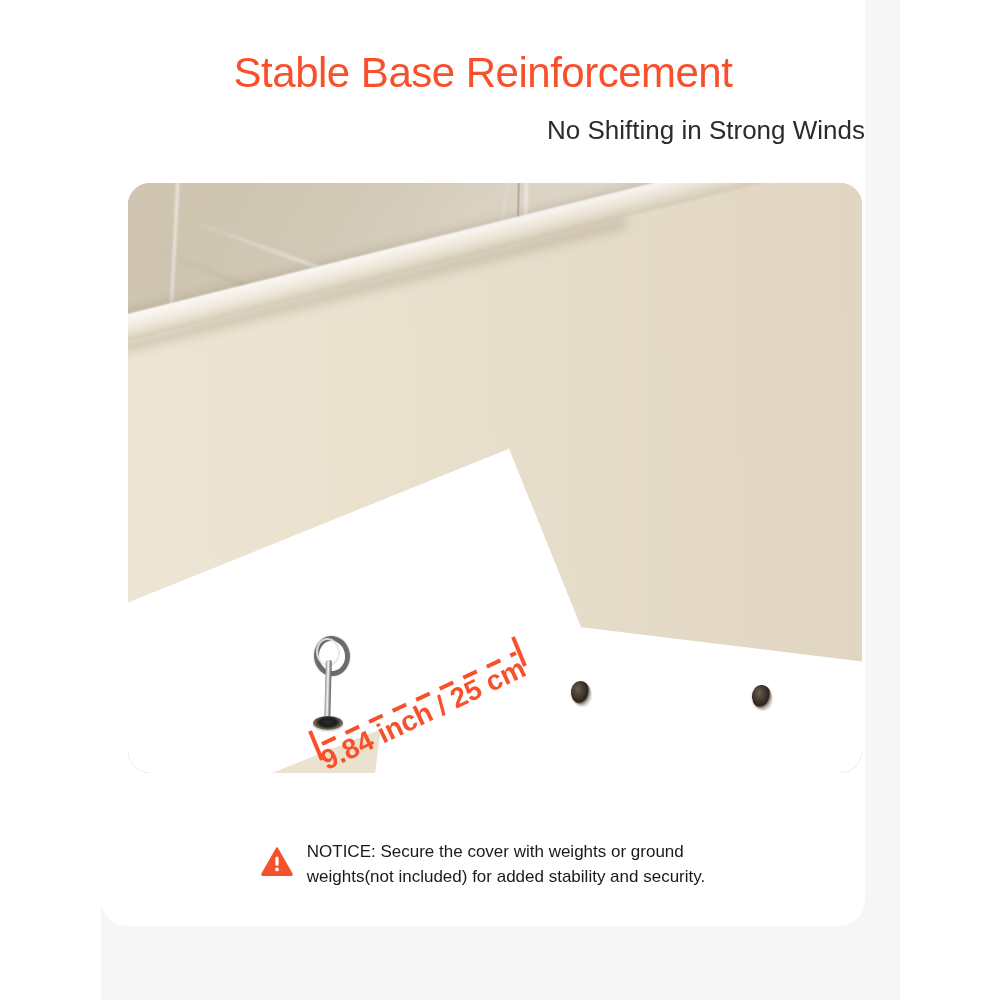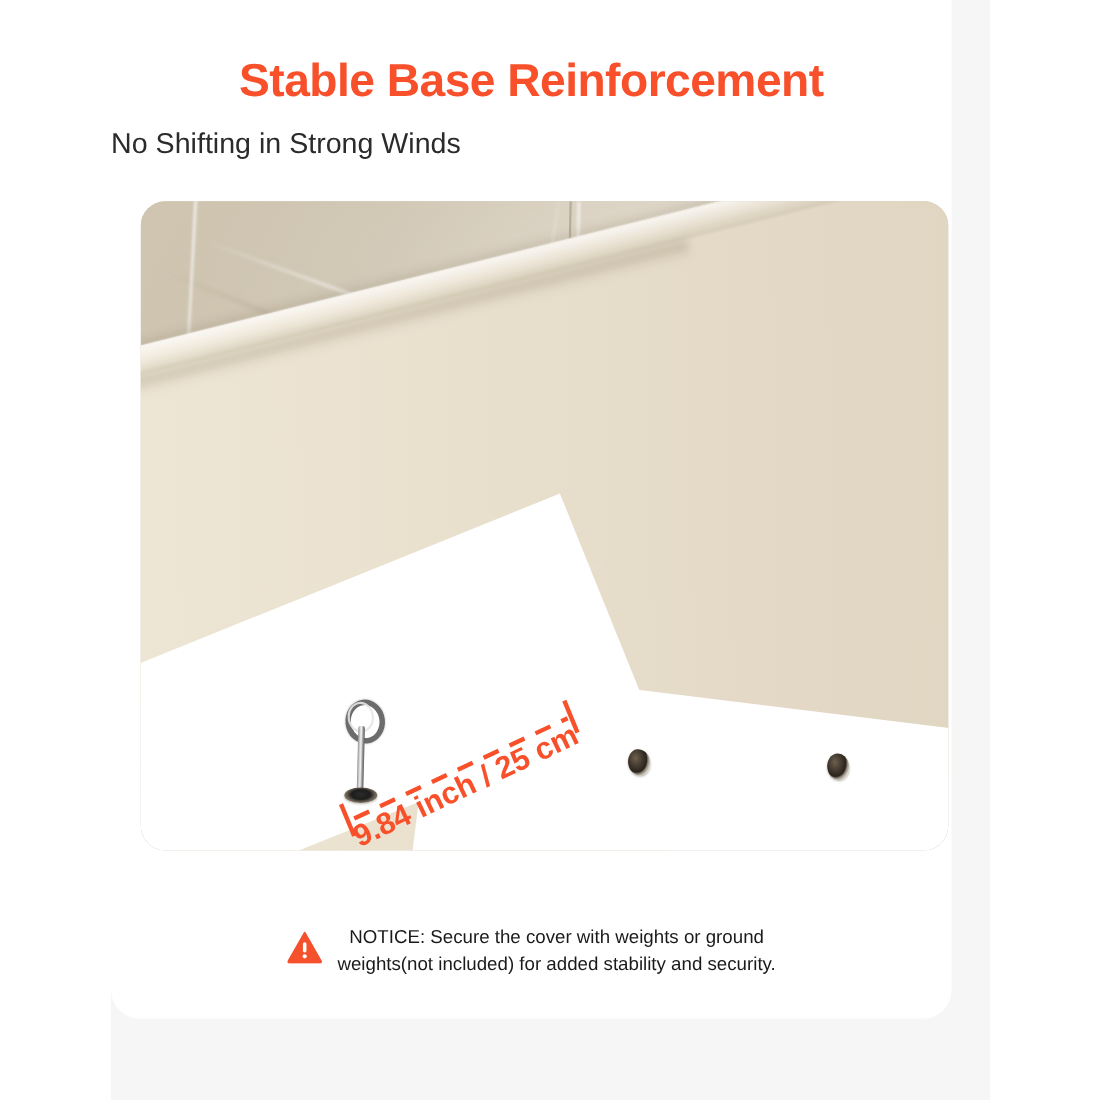--- a/index.html
+++ b/index.html
@@ -41,32 +41,32 @@
   }
 
   
   .title {
     position: absolute;
     left: 101px;
     top: 50px;
     width: 764px;
     text-align: center;
     font-size: 42px;
-    font-weight: 700;
+    font-weight: 400;
     letter-spacing: -0.5px;
     color: #f8502a;
     line-height: 1.1;
   }
 
   .subtitle {
     position: absolute;
     left: 101px;
     top: 115px;
     width: 764px;
-    text-align: left;
+    text-align: right;
     font-size: 26px;
     font-weight: 400;
     color: #2b2b2b;
     line-height: 1.2;
   }
 
   
   .photo {
     position: absolute;
     left: 128px;
@@ -338,21 +338,20 @@
   
   .notice {
     position: absolute;
     left: 101px;
     top: 840px;
     width: 764px;
     display: flex;
     align-items: flex-start;
     justify-content: center;
     gap: 14px;
-    text-align: center;
   }
   .notice-icon {
     flex: 0 0 auto;
     width: 32px;
     height: 30px;
     margin-top: 6px;
   }
   .notice-text {
     font-size: 17px;
     line-height: 1.45;

